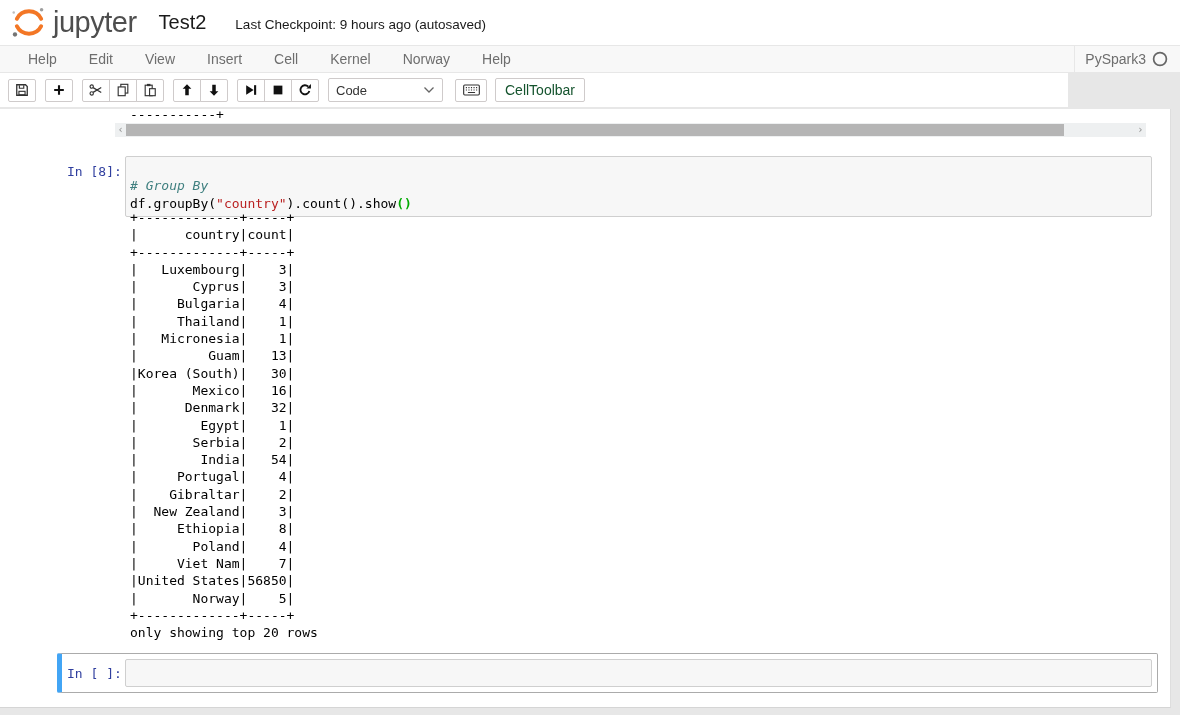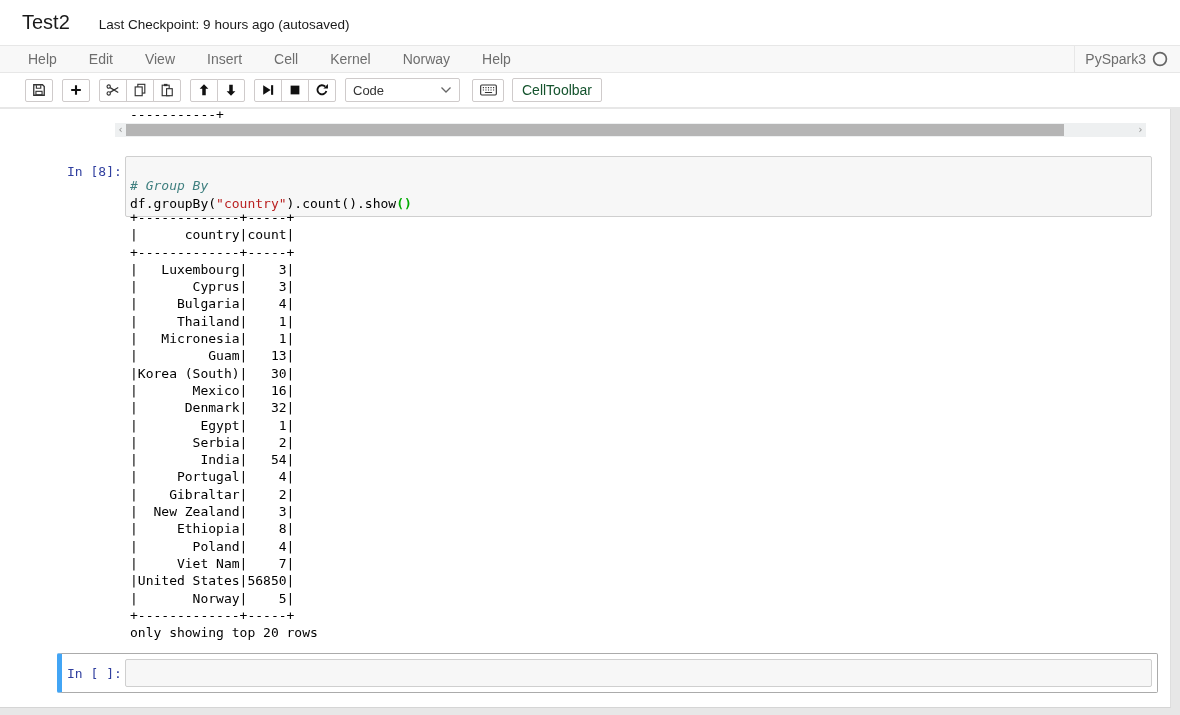--- a/index.html
+++ b/index.html
@@ -34,23 +34,23 @@
   .menu-item:first-child { margin-left:12px; }
   .menubar-right { margin-left:auto; display:flex; height:100%; }
   .kernel-name {
     border-left:1px solid #e7e7e7; padding:0 6px 0 10px; line-height:26px;
     color:#6e6e6e; font-size:14px;
   }
   .kernel-indicator { margin-right:12px; display:flex; align-items:center; }
 
   
   .toolbar {
-    position:absolute; top:73px; left:0; width:1180px; height:35px;
+    position:absolute; top:73px; left:0; width:1068px; height:35px;
     background:#fff; border-bottom:1px solid #e7e7e7;
-    display:flex; align-items:center; padding-left:25px;
+    display:flex; align-items:center; padding-left:8px;
   }
   .btn-group { display:flex; margin-right:9px; }
   .tbtn {
     width:28px; height:23px; background:#fff; border:1px solid #cfcbcb; border-radius:2px;
     display:flex; align-items:center; justify-content:center; padding:0; cursor:pointer;
   }
   .btn-group .tbtn + .tbtn { margin-left:-1px; border-radius:0; }
   .btn-group .tbtn:first-child { border-radius:2px 0 0 2px; }
   .btn-group .tbtn:last-child { border-radius:0 2px 2px 0; }
   .btn-group .tbtn:only-child { border-radius:2px; }
@@ -118,20 +118,30 @@
     font-family:"DejaVu Sans Mono","Liberation Mono",monospace;
     font-size:13px; line-height:17.3px; color:#000; white-space:pre;
   }
 </style>
 </head>
 <body>
 
 <div class="page">
 
   <div class="header">
+    <div class="logo">
+      <svg width="38" height="33" viewBox="0 0 36 32">
+        <circle cx="30.2" cy="3.6" r="1.7" fill="#9e9e9e"></circle>
+        <circle cx="4.4" cy="27.6" r="2.1" fill="#757575"></circle>
+        <circle cx="3.2" cy="6.2" r="1.2" fill="#bdbdbd"></circle>
+        <path d="M6.2 19.6a13.2 13.2 0 0 0 23.6 0" fill="none" stroke="#F37726" stroke-width="3.8" stroke-linecap="round"></path>
+        <path d="M6.2 12.4a13.2 13.2 0 0 1 23.6 0" fill="none" stroke="#F37726" stroke-width="3.8" stroke-linecap="round"></path>
+      </svg>
+      <span class="logo-text">jupyter</span>
+    </div>
     <span class="nb-title">Test2</span>
     <span class="checkpoint">Last Checkpoint: 9 hours ago (autosaved)</span>
   </div>
 
   <div class="menubar">
     <span class="menu-item">Help</span>
     <span class="menu-item">Edit</span>
     <span class="menu-item">View</span>
     <span class="menu-item">Insert</span>
     <span class="menu-item">Cell</span>

